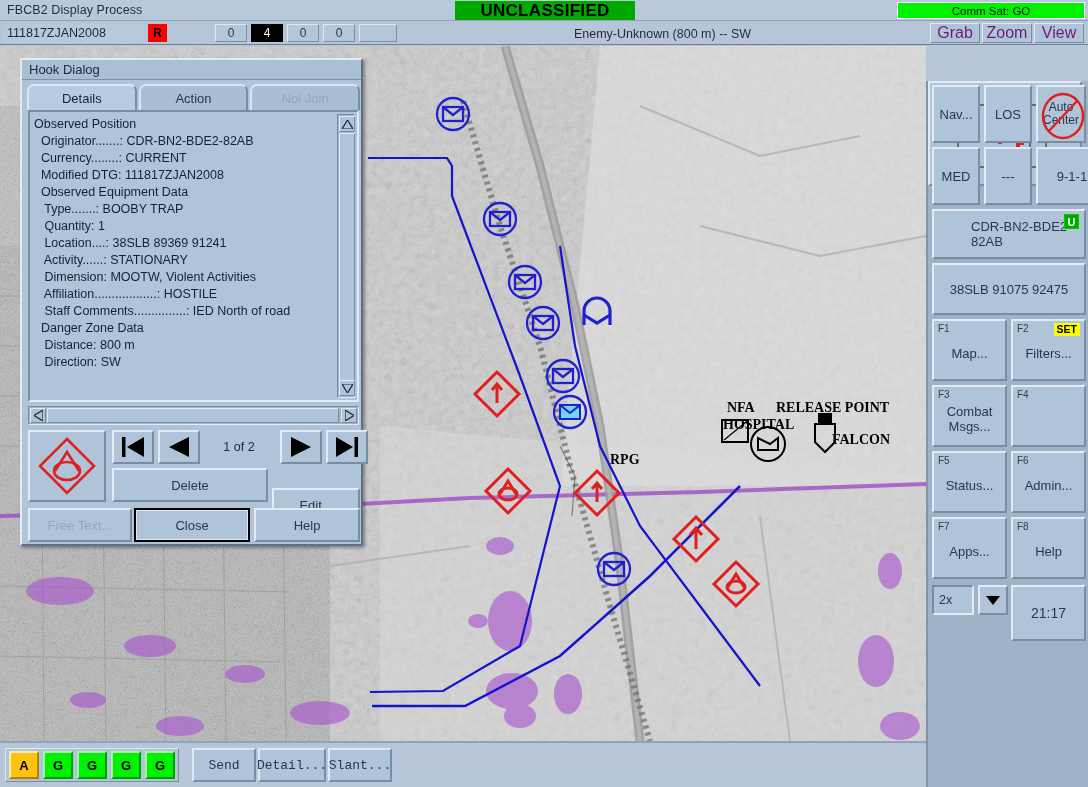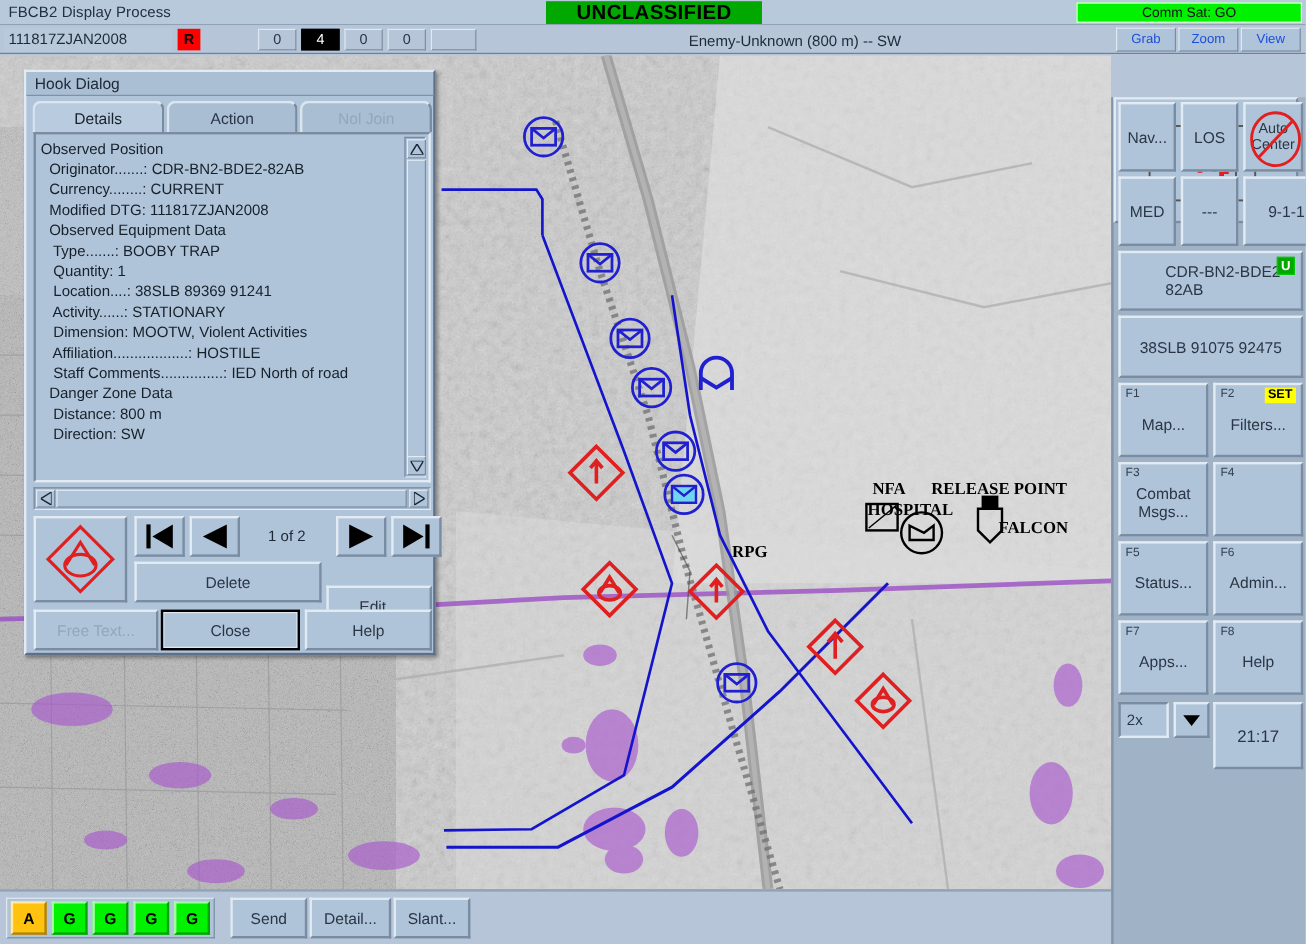--- a/index.html
+++ b/index.html
@@ -99,21 +99,21 @@
   }
   #hooklabel {
     position: absolute; left: 400px; top: 3px;
     width: 525px; height: 19px;
     display: flex; align-items: center; justify-content: center;
     font-size: 12.5px; color: #1e2a38;
   }
   .topbtn {
     position: absolute; top: 23px;
     width: 50px; height: 20px;
-    font-size: 11px; color: #1d4ed8;
+    font-size: 16px; color: #701a75;
     display: flex; align-items: center; justify-content: center;
     background: #b0c4d9;
     border-top: 1px solid #dfe9f2; border-left: 1px solid #dfe9f2;
     border-right: 1px solid #7a8ca2; border-bottom: 1px solid #7a8ca2;
     cursor: pointer;
   }
   #btn-grab  { left: 930px; }
   #btn-zoom  { left: 982px; }
   #btn-view  { left: 1034px; width: 50px; }
 
@@ -154,20 +154,21 @@
     cursor: pointer;
   }
   .bottombtn {
     position: absolute; top: 5px; height: 34px;
     display: flex; align-items: center; justify-content: center;
     font-size: 13px; color: #2a3646;
     background: #b0c4d9;
     border-top: 2px solid #dfe9f2; border-left: 2px solid #dfe9f2;
     border-right: 2px solid #7a8ca2; border-bottom: 2px solid #7a8ca2;
     cursor: pointer;
+    font-family: Liberation Mono, monospace;
   }
   #bb-send   { left: 192px; width: 64px; }
   #bb-detail { left: 258px; width: 68px; }
   #bb-slant  { left: 328px; width: 64px; }
 
   
   #sidebar {
     position: absolute; left: 926px; top: 46px;
     width: 162px; height: 741px;
     background: #9fb2c6;

